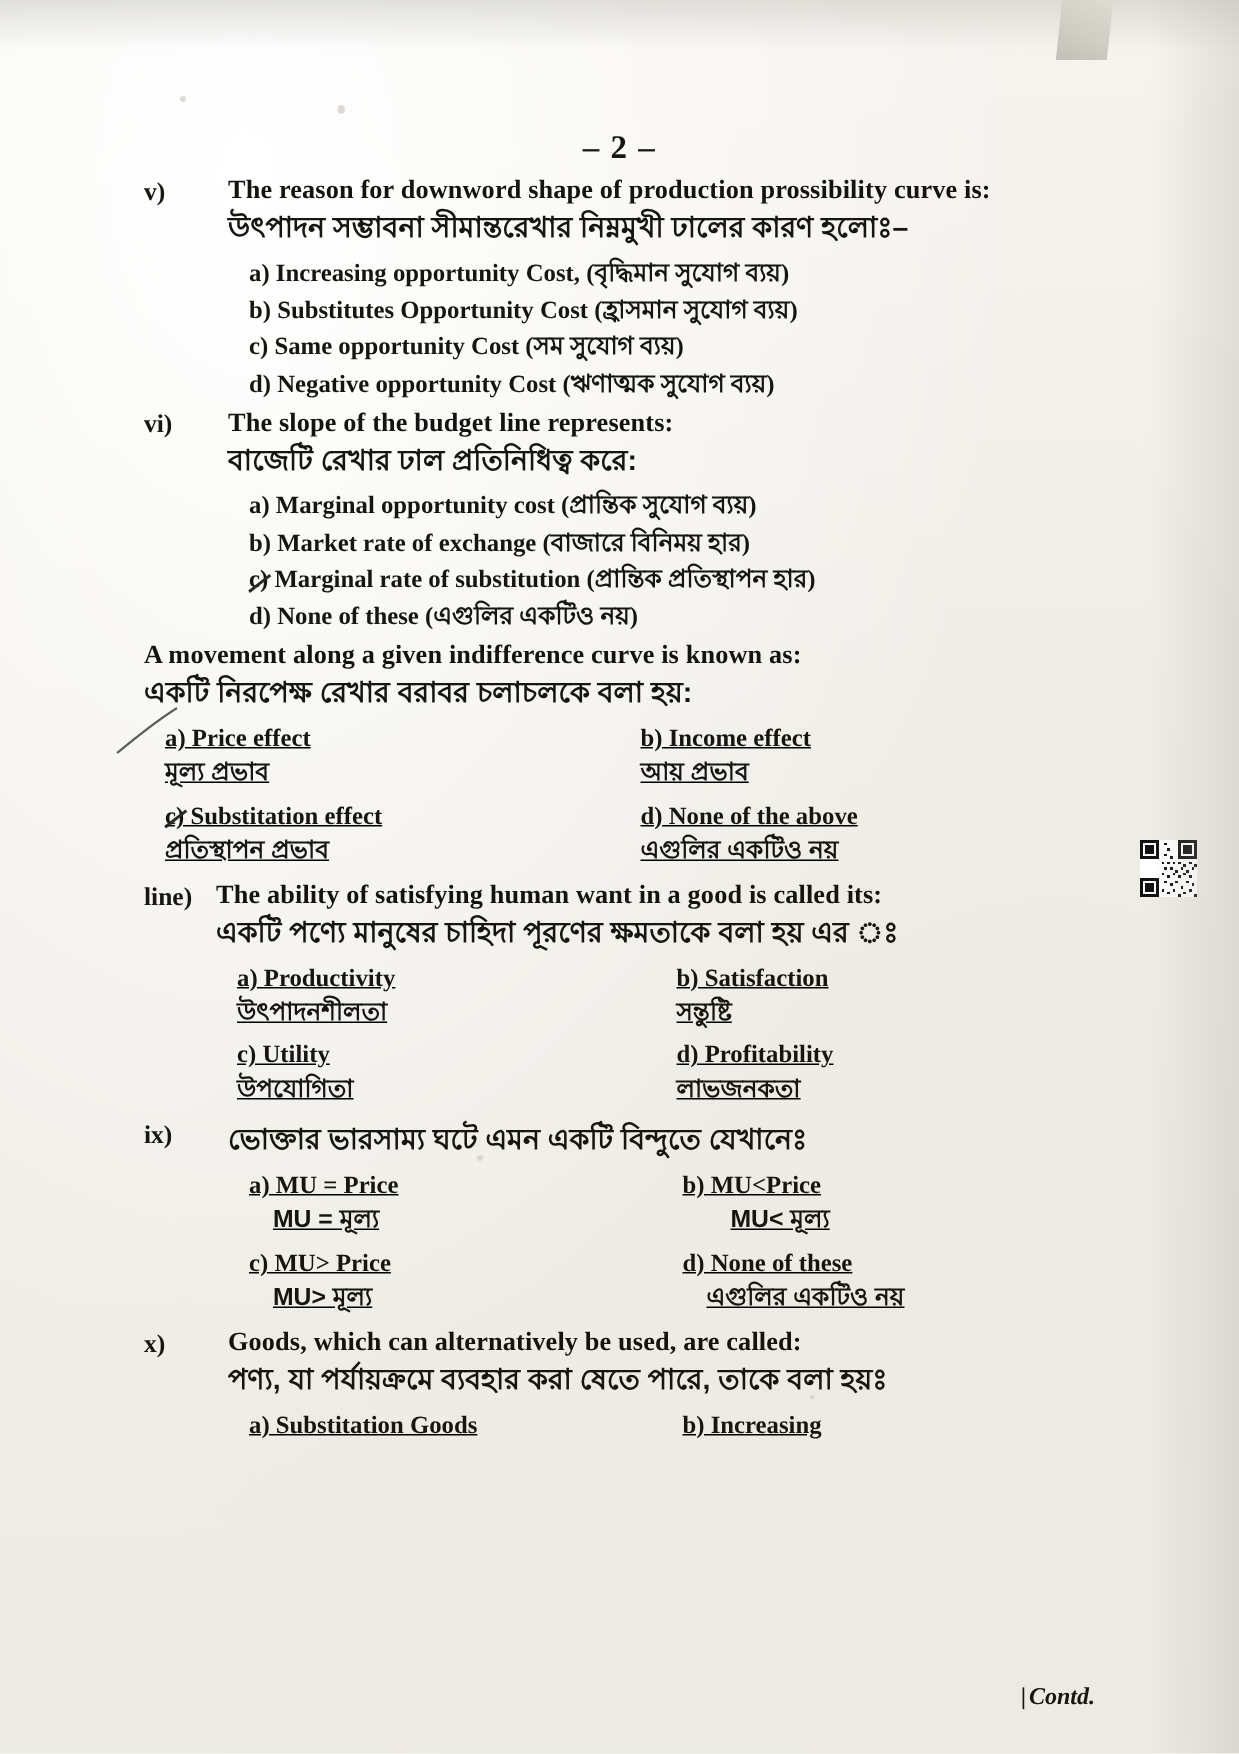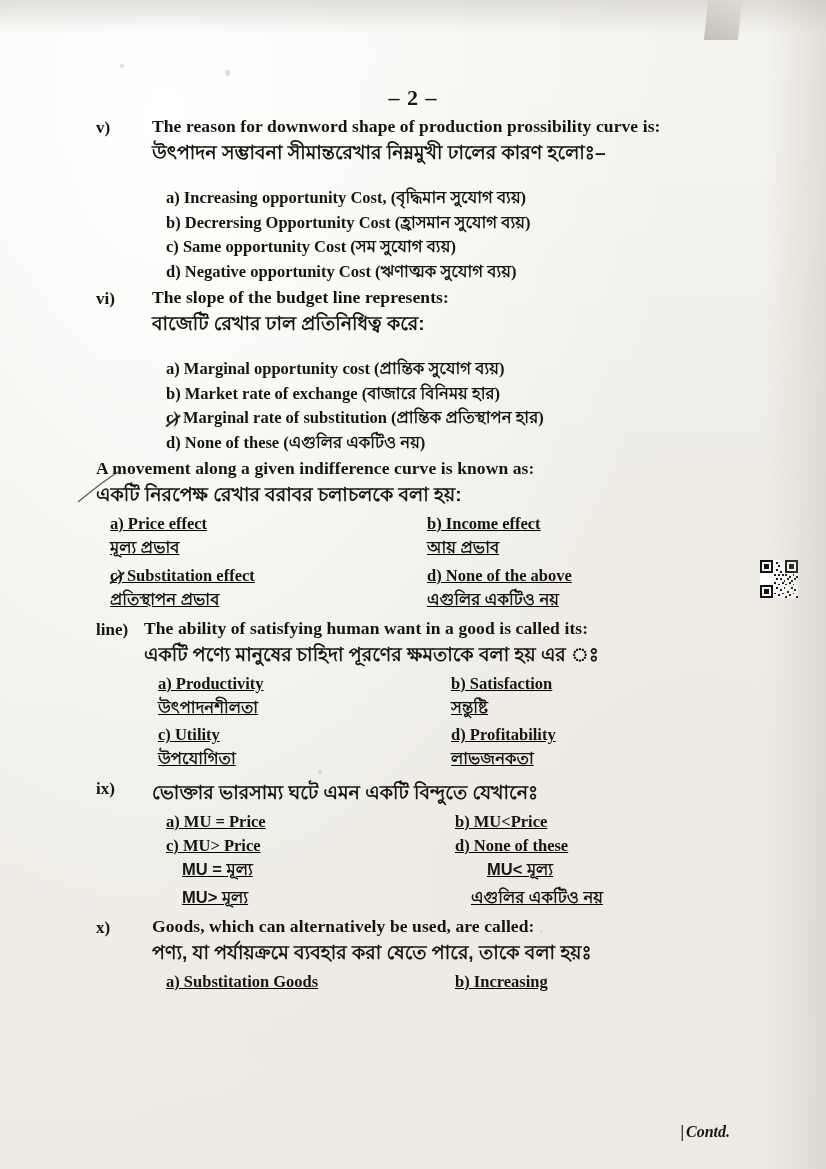--- a/index.html
+++ b/index.html
@@ -97,21 +97,21 @@
   }
   .stem-bn {
     font-size: 19px;
     font-weight: bold;
     color: #16150f;
     line-height: 1.35;
     margin-top: 3px;
     font-family: "Liberation Sans", sans-serif;
   }
   .opts {
-    margin-top: 20px;
+    margin-top: 4px;
     margin-left: 14px;
   }
   .opt-line {
     font-size: 16.5px;
     font-weight: bold;
     color: #16150f;
     line-height: 1.5;
     white-space: nowrap;
   }
   .bn {
@@ -206,21 +206,21 @@
 
   <div class="content">
 
     <div class="qblock">
       <div class="qnum">v)</div>
       <div class="qbody">
         <div class="stem-en">The reason for downword shape of production prossibility curve is:</div>
         <div class="stem-bn">উৎপাদন সম্ভাবনা সীমান্তরেখার নিম্নমুখী ঢালের কারণ হলোঃ–</div>
         <div class="opts">
           <div class="opt-line">a) Increasing opportunity Cost, (বৃদ্ধিমান সুযোগ ব্যয়)</div>
-          <div class="opt-line">b) Decrersing Opportunity Cost (হ্রাসমান সুযোগ ব্যয়)</div>
+          <div class="opt-line">b) Substitutes Opportunity Cost (হ্রাসমান সুযোগ ব্যয়)</div>
           <div class="opt-line">c) Same opportunity Cost (সম সুযোগ ব্যয়)</div>
           <div class="opt-line">d) Negative opportunity Cost (ঋণাত্মক সুযোগ ব্যয়)</div>
         </div>
       </div>
     </div>
 
     <div class="qblock">
       <div class="qnum">vi)</div>
       <div class="qbody">
         <div class="stem-en">The slope of the budget line represents:</div>
@@ -288,26 +288,26 @@
     <div class="qblock">
       <div class="qnum">ix)</div>
       <div class="qbody">
         <div class="stem-bn">ভোক্তার ভারসাম্য ঘটে এমন একটি বিন্দুতে যেখানেঃ</div>
         <div class="grid2">
           <div class="row">
             <div class="cell">a) MU = Price</div>
             <div class="cell">b) MU&lt;Price</div>
           </div>
           <div class="row">
+            <div class="cell bn indent">MU = মূল্য</div>
+            <div class="cell bn indent">MU&lt; মূল্য</div>
+          </div>
+          <div class="row">
             <div class="cell">c) MU&gt; Price</div>
             <div class="cell">d) None of these</div>
-          </div>
-          <div class="row">
-            <div class="cell bn indent">MU = মূল্য</div>
-            <div class="cell bn indent">MU&lt; মূল্য</div>
           </div>
           <div class="row">
             <div class="cell bn indent">MU&gt; মূল্য</div>
             <div class="cell bn">এগুলির একটিও নয়</div>
           </div>
         </div>
       </div>
     </div>
 
     <div class="qblock">

